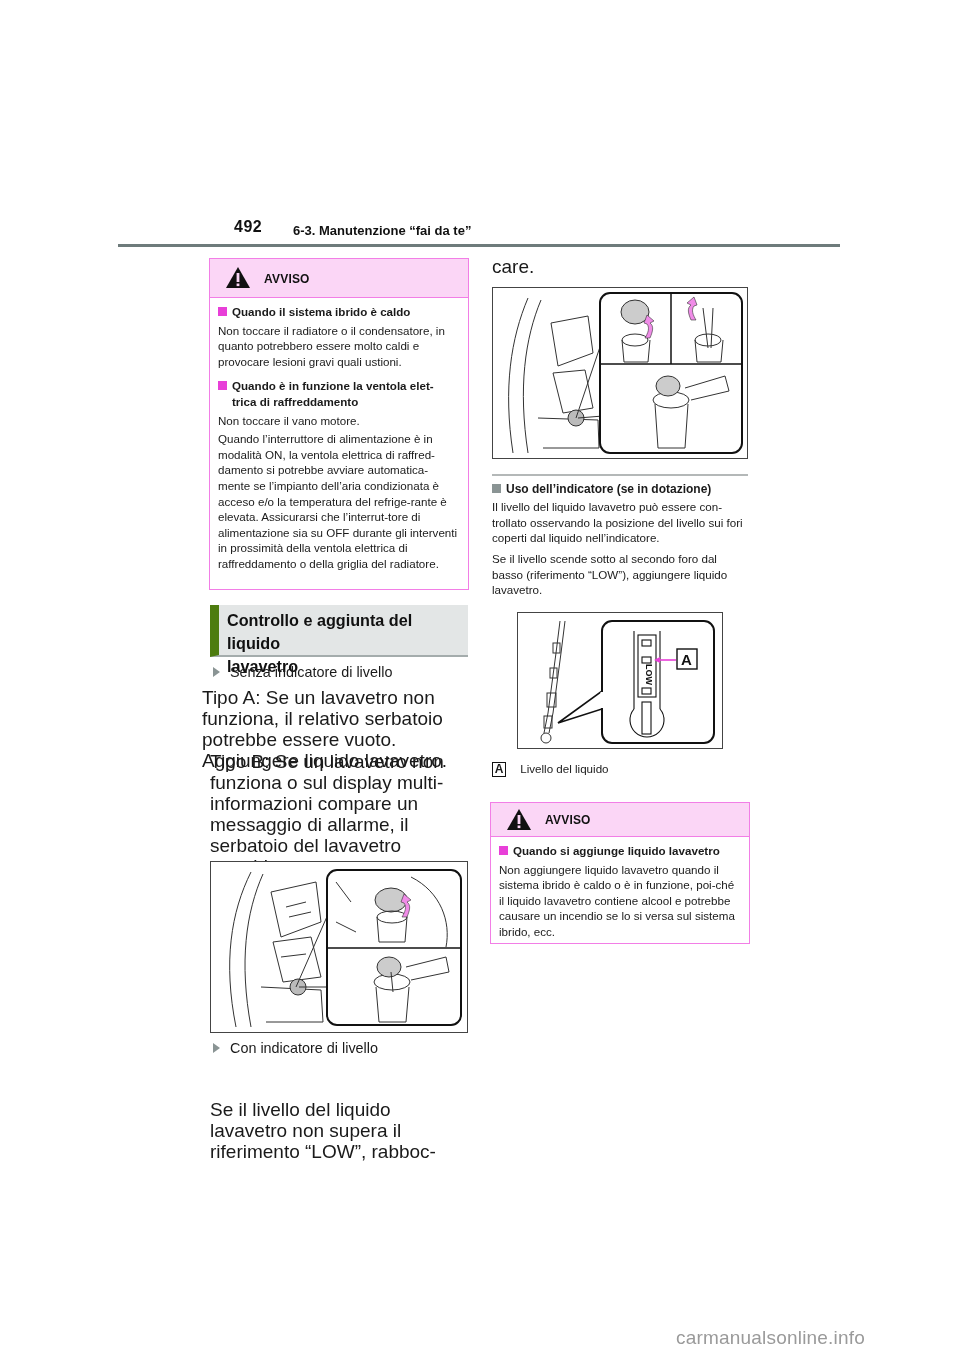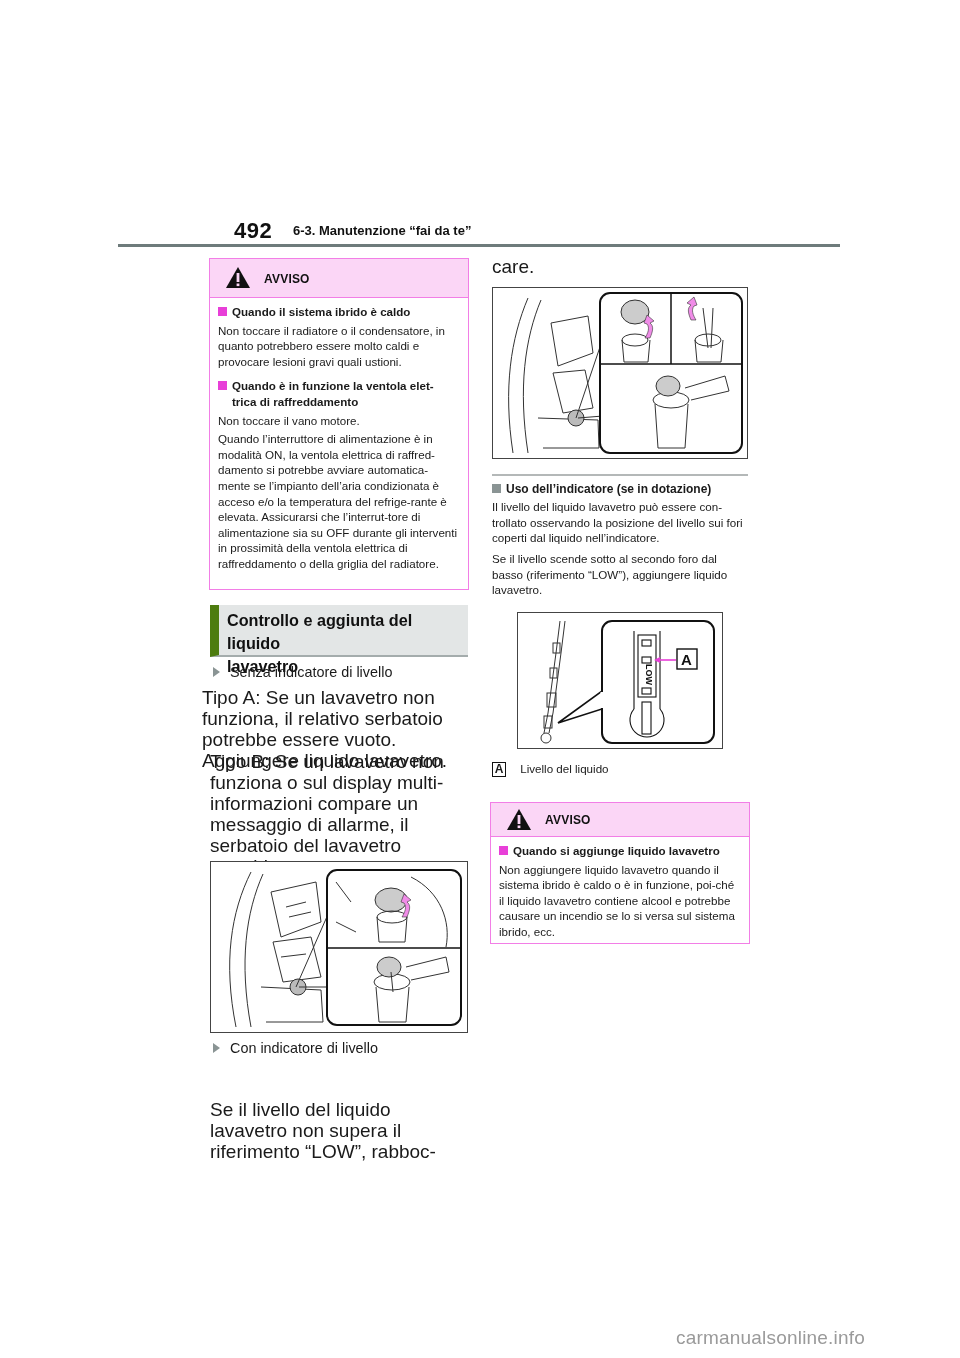--- a/index.html
+++ b/index.html
@@ -1,21 +1,21 @@
 <!DOCTYPE html>
 <html><head>
 <meta charset="utf-8">
 <style>
   html, body { margin:0; padding:0; background:#ffffff; }
   body { width:960px; height:1358px; position:relative; overflow:hidden;
          font-family:"Liberation Sans", sans-serif; color:#1a1a1a; }
   .abs { position:absolute; }
 
   
-  .page-num { left:234px; top:218px; font-size:22px; font-weight:bold; color:#111; letter-spacing:0.5px; }
+  .page-num { left:234px; top:218px; font-size:16px; font-weight:bold; color:#111; letter-spacing:0.5px; }
   .section-title { left:293px; top:223px; font-size:13px; font-weight:bold; color:#111; }
   .header-rule { left:118px; top:244px; width:722px; height:3px; background:#6e7b7b; }
 
   
   .warn { border:1px solid #f27ee6; background:#fff; box-sizing:border-box; }
   .warn-head { background:#fbd6f6; border-bottom:1px solid #f27ee6; height:38px; position:relative; }
   .warn-head .tri { position:absolute; top:7px; }
   .warn-head .ttl { position:absolute; top:13px; font-size:12px; font-weight:bold; color:#111; letter-spacing:0.2px; }
   .warn-body { padding:6px 8px 8px 8px; font-size:11.6px; line-height:15.6px; color:#1a1a1a; }
   .warn-body .sub { font-weight:bold; margin-top:6px; }

